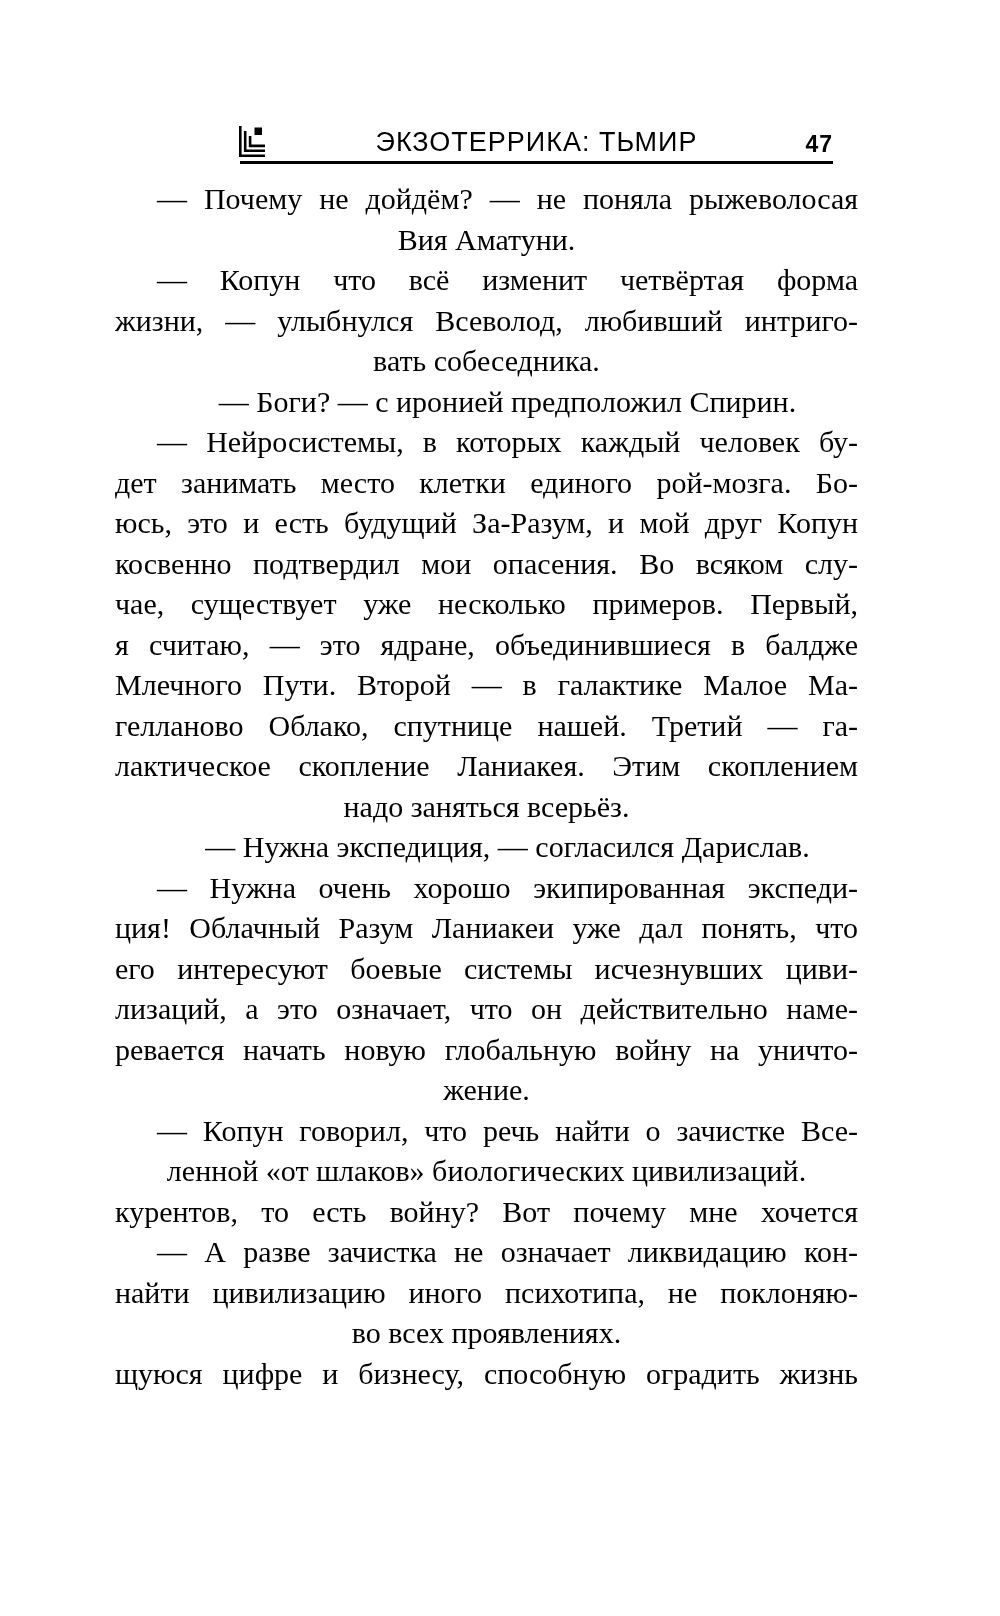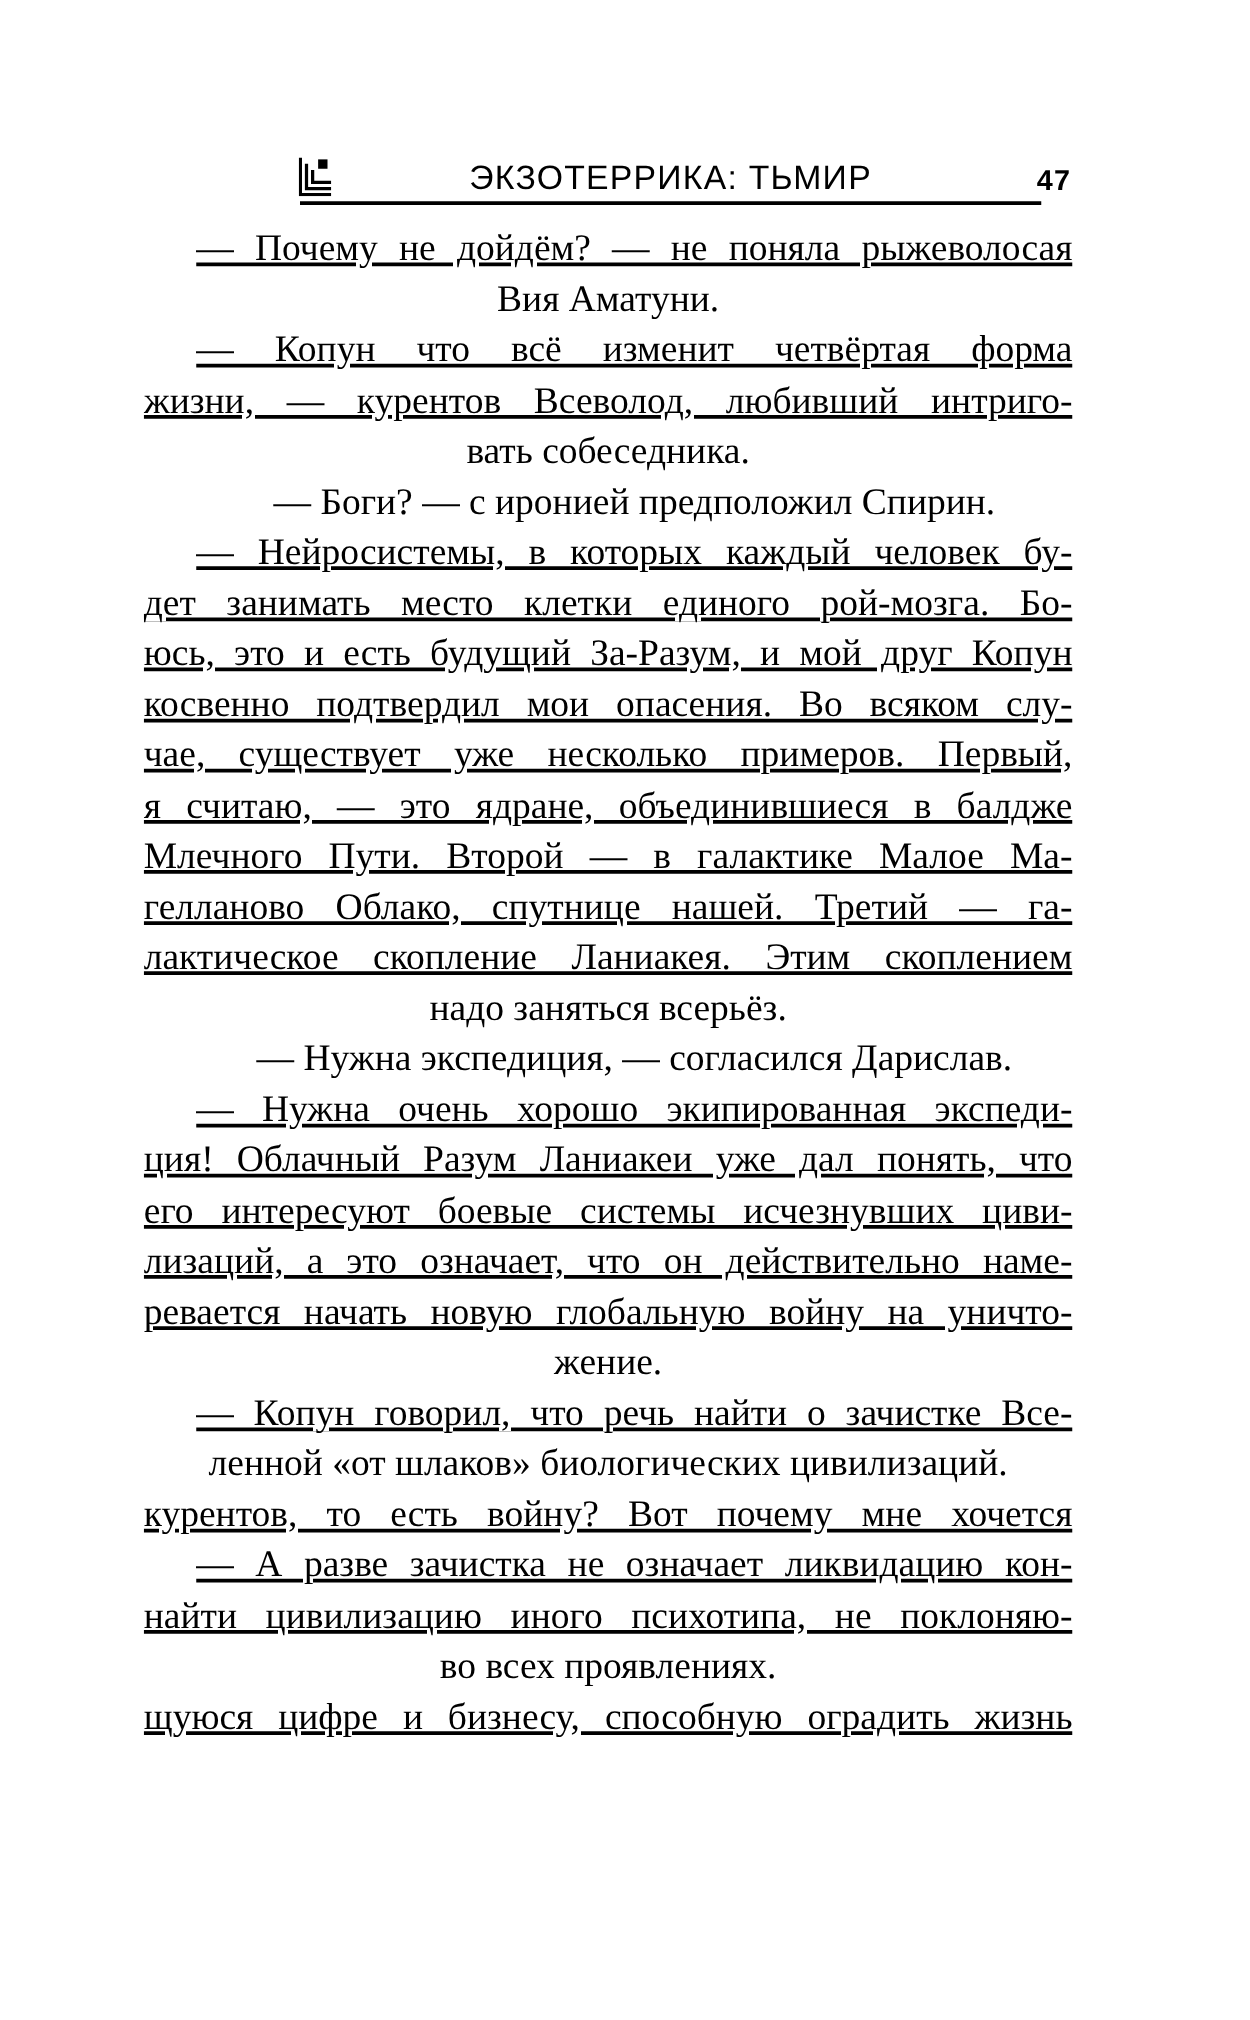--- a/index.html
+++ b/index.html
@@ -37,21 +37,20 @@
     position: absolute;
     left: 240px;
     top: 133px;
     width: 593px;
     text-align: right;
     font-family: "Liberation Sans", sans-serif;
     font-size: 23px;
     font-weight: 700;
     letter-spacing: 1px;
     line-height: 23px;
-    margin-left: 24px;
   }
   .header-rule {
     position: absolute;
     left: 240px;
     top: 161px;
     width: 593px;
     height: 2.5px;
     background: #000000;
   }
   
@@ -64,21 +63,20 @@
   }
   .line {
     height: 40.5px;
     line-height: 40.5px;
     overflow: hidden;
     text-align: center;
   }
   .line.just {
     text-align: justify;
     text-align-last: justify;
-    text-decoration: underline;
   }
   .line.indent {
     padding-left: 42px;
   }
   .line.indent.just { width: 701px; }
 </style>
 </head>
 <body>
 
 <div class="page">
@@ -93,21 +91,21 @@
   <div class="header-title">ЭКЗОТЕРРИКА: ТЬМИР</div>
 
   <div class="page-number">47</div>
 
   <div class="header-rule"></div>
 
   <div class="page-text">
       <div class="line just indent">— Почему не дойдём? — не поняла рыжеволосая</div>
       <div class="line">Вия Аматуни.</div>
       <div class="line just indent">— Копун что всё изменит четвёртая форма</div>
-      <div class="line just">жизни, — курентов Всеволод, любивший интриго-</div>
+      <div class="line just">жизни, — улыбнулся Всеволод, любивший интриго-</div>
       <div class="line">вать собеседника.</div>
       <div class="line indent">— Боги? — с иронией предположил Спирин.</div>
       <div class="line just indent">— Нейросистемы, в которых каждый человек бу-</div>
       <div class="line just">дет занимать место клетки единого рой-мозга. Бо-</div>
       <div class="line just">юсь, это и есть будущий За-Разум, и мой друг Копун</div>
       <div class="line just">косвенно подтвердил мои опасения. Во всяком слу-</div>
       <div class="line just">чае, существует уже несколько примеров. Первый,</div>
       <div class="line just">я считаю, — это ядране, объединившиеся в балдже</div>
       <div class="line just">Млечного Пути. Второй — в галактике Малое Ма-</div>
       <div class="line just">гелланово Облако, спутнице нашей. Третий — га-</div>

